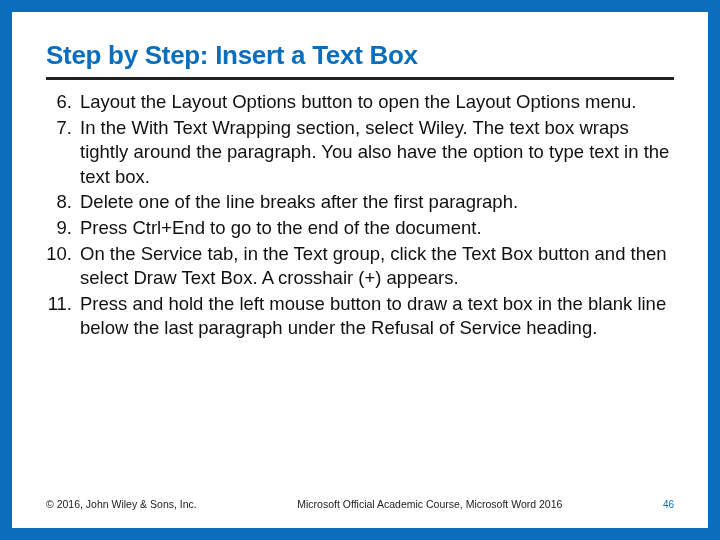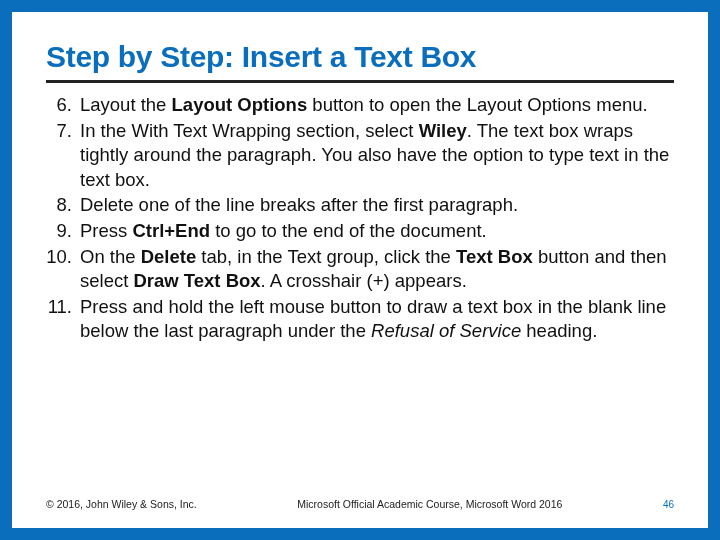--- a/index.html
+++ b/index.html
@@ -16,21 +16,21 @@
     left: 12px;
     right: 12px;
     bottom: 12px;
     background: #ffffff;
     padding: 28px 34px 18px 34px;
     display: flex;
     flex-direction: column;
   }
   .title {
     color: #0a6ebd;
-    font-size: 30px;
+    font-size: 26px;
     font-weight: 700;
     letter-spacing: -0.3px;
     padding-bottom: 6px;
     border-bottom: 3px solid #222;
     margin-bottom: 10px;
   }
   .content {
     flex: 1;
     color: #111;
     font-size: 18.5px;
@@ -44,22 +44,22 @@
     margin-bottom: 1px;
   }
   ol.steps .num {
     flex: 0 0 34px;
     text-align: right;
     padding-right: 8px;
   }
   ol.steps .body {
     flex: 1;
   }
-  .bold { font-weight: 700; }
-  .italic { font-style: italic; }
+  .bold { font-weight: 400; }
+  .italic { }
   .footer {
     display: flex;
     justify-content: space-between;
     align-items: flex-end;
     font-size: 10.5px;
     color: #222;
     padding-top: 6px;
   }
   .footer .left { flex: 0 0 auto; }
   .footer .center { flex: 1; text-align: center; }
@@ -98,21 +98,21 @@
       <li>
         <span class="num">9.</span>
         <span class="body">
           <span>Press </span><span class="bold">Ctrl+End</span><span> to go to the end of the document.</span>
         </span>
       </li>
 
       <li>
         <span class="num">10.</span>
         <span class="body">
-          <span>On the </span><span class="bold">Delete</span><span> tab, in the Text group, click the </span><span class="bold">Text Box</span><span> button and then select </span><span class="bold">Draw Text Box</span><span>. A crosshair (+) appears.</span>
+          <span>On the </span><span class="bold">Service</span><span> tab, in the Text group, click the </span><span class="bold">Text Box</span><span> button and then select </span><span class="bold">Draw Text Box</span><span>. A crosshair (+) appears.</span>
         </span>
       </li>
 
       <li>
         <span class="num">11.</span>
         <span class="body">
           <span>Press and hold the left mouse button to draw a text box in the blank line below the last paragraph under the </span><span class="italic">Refusal of Service</span><span> heading.</span>
         </span>
       </li>
 

